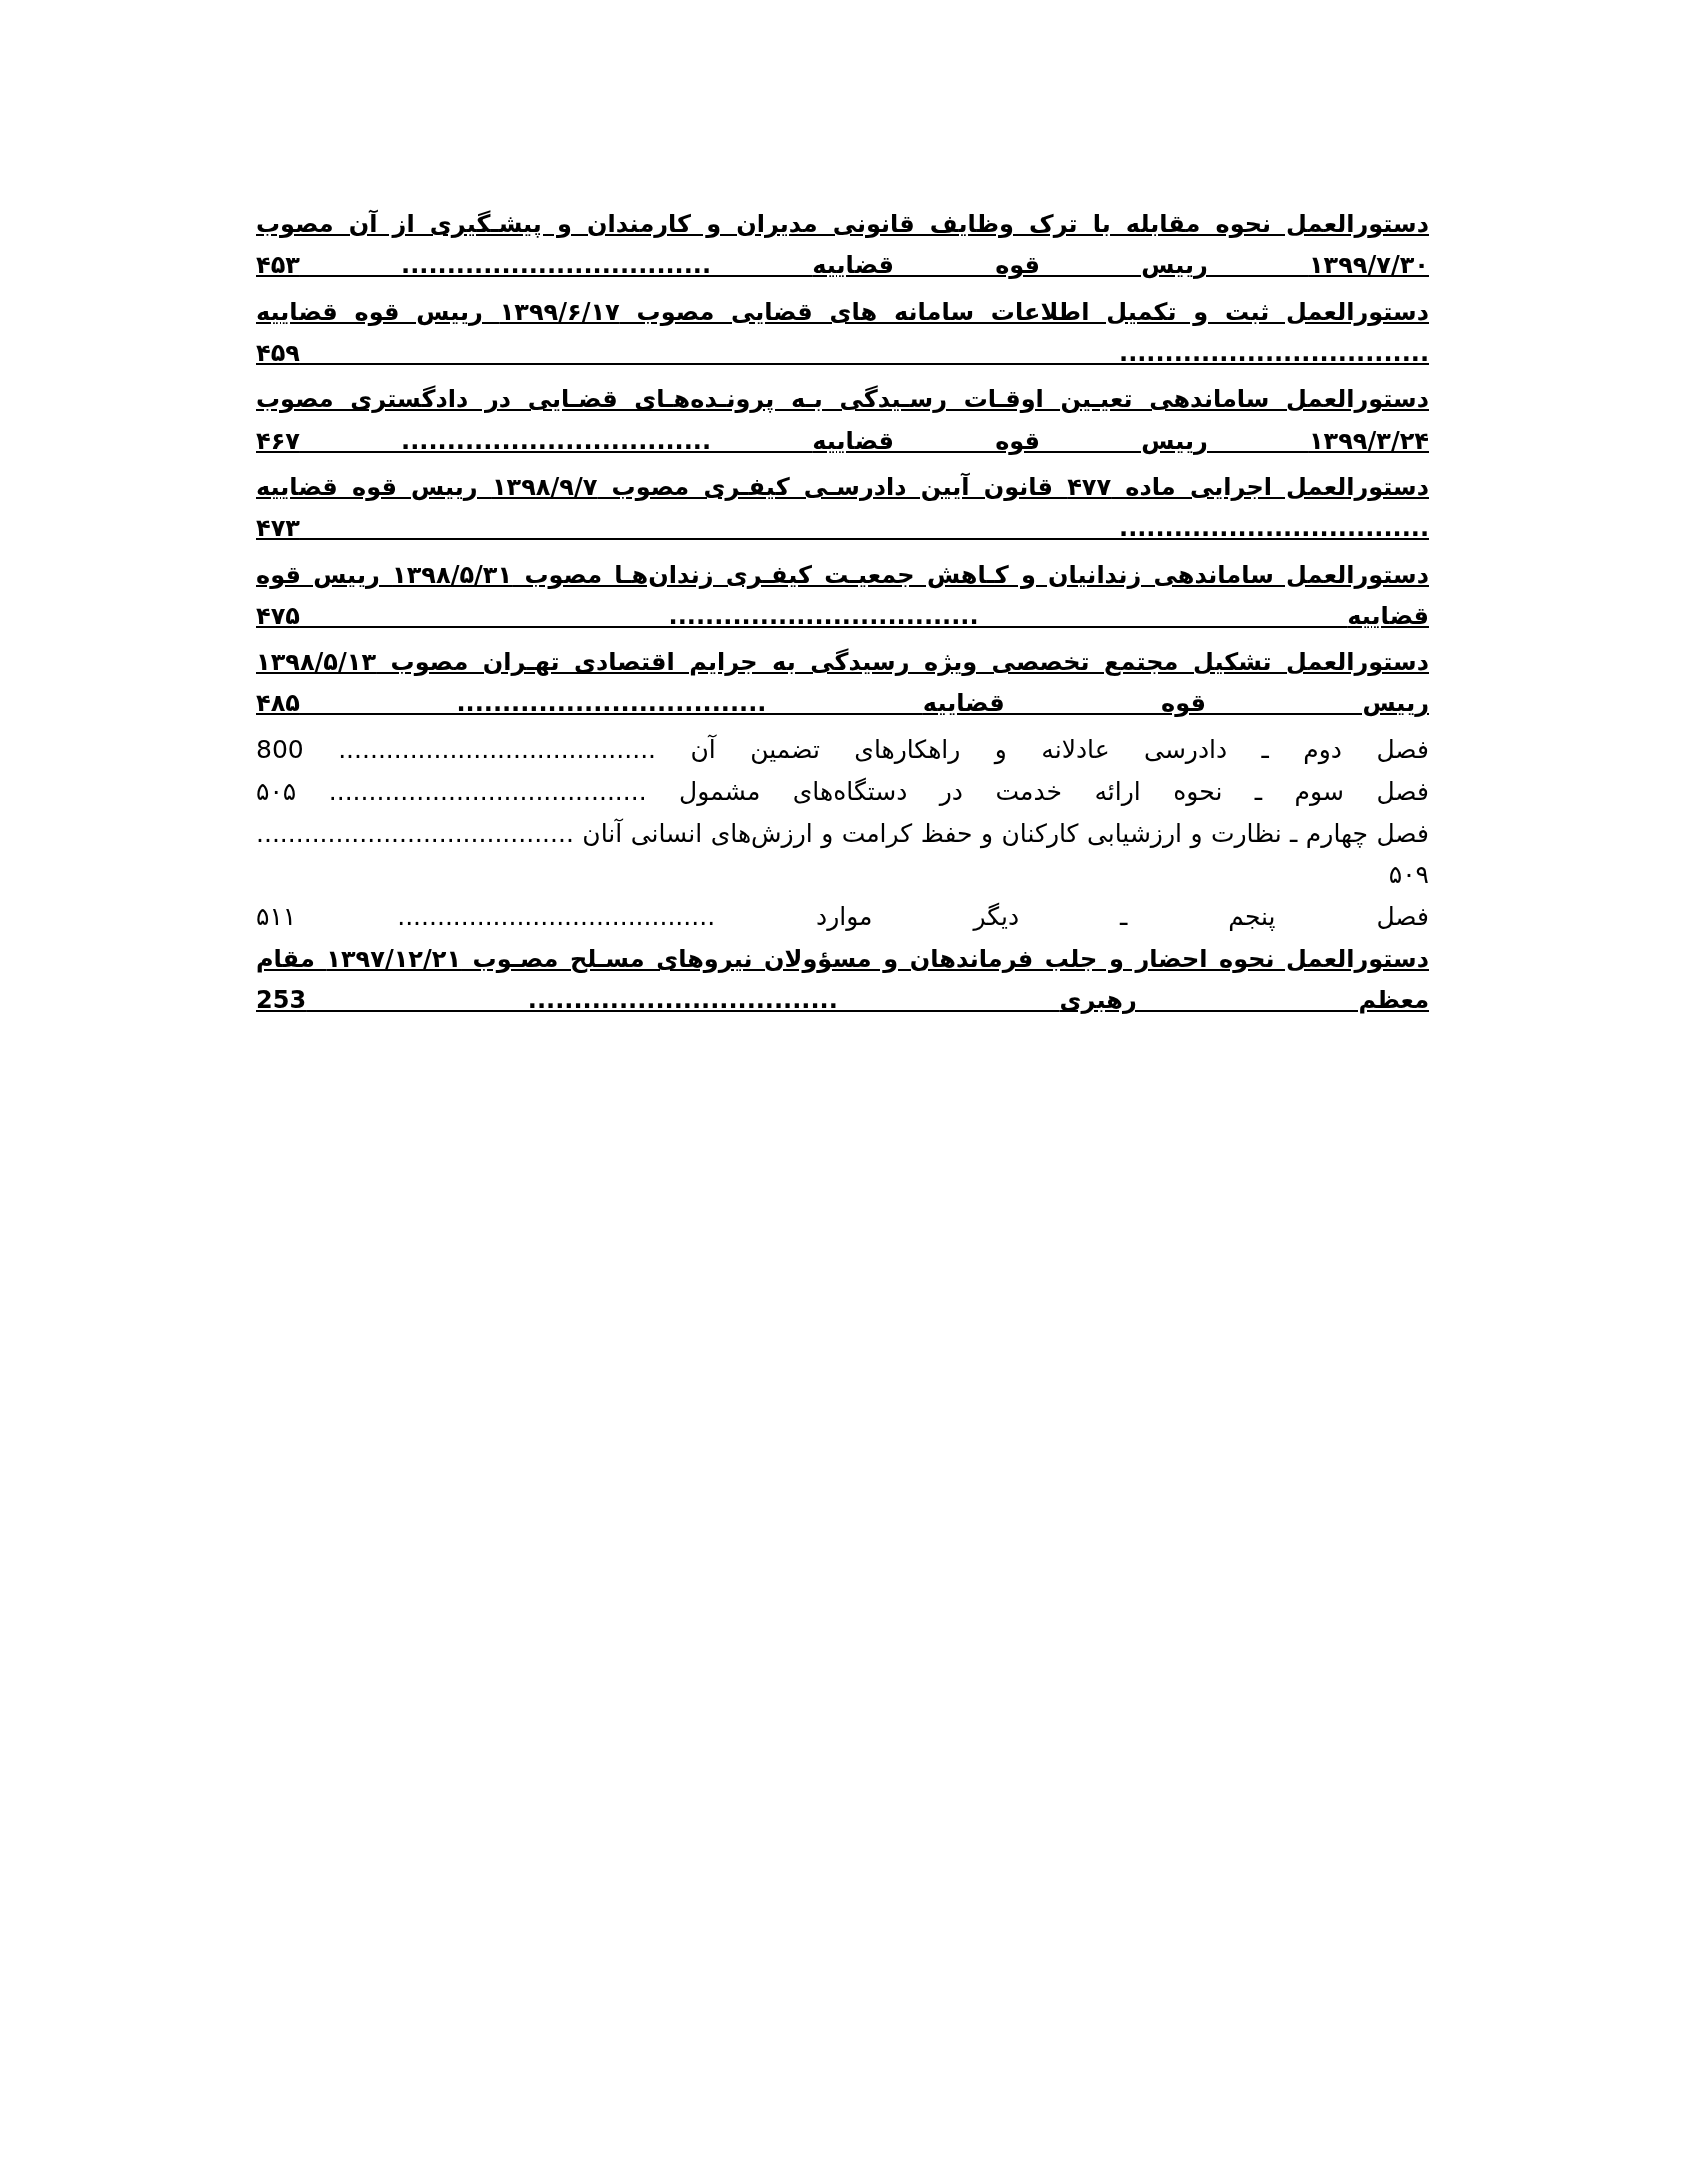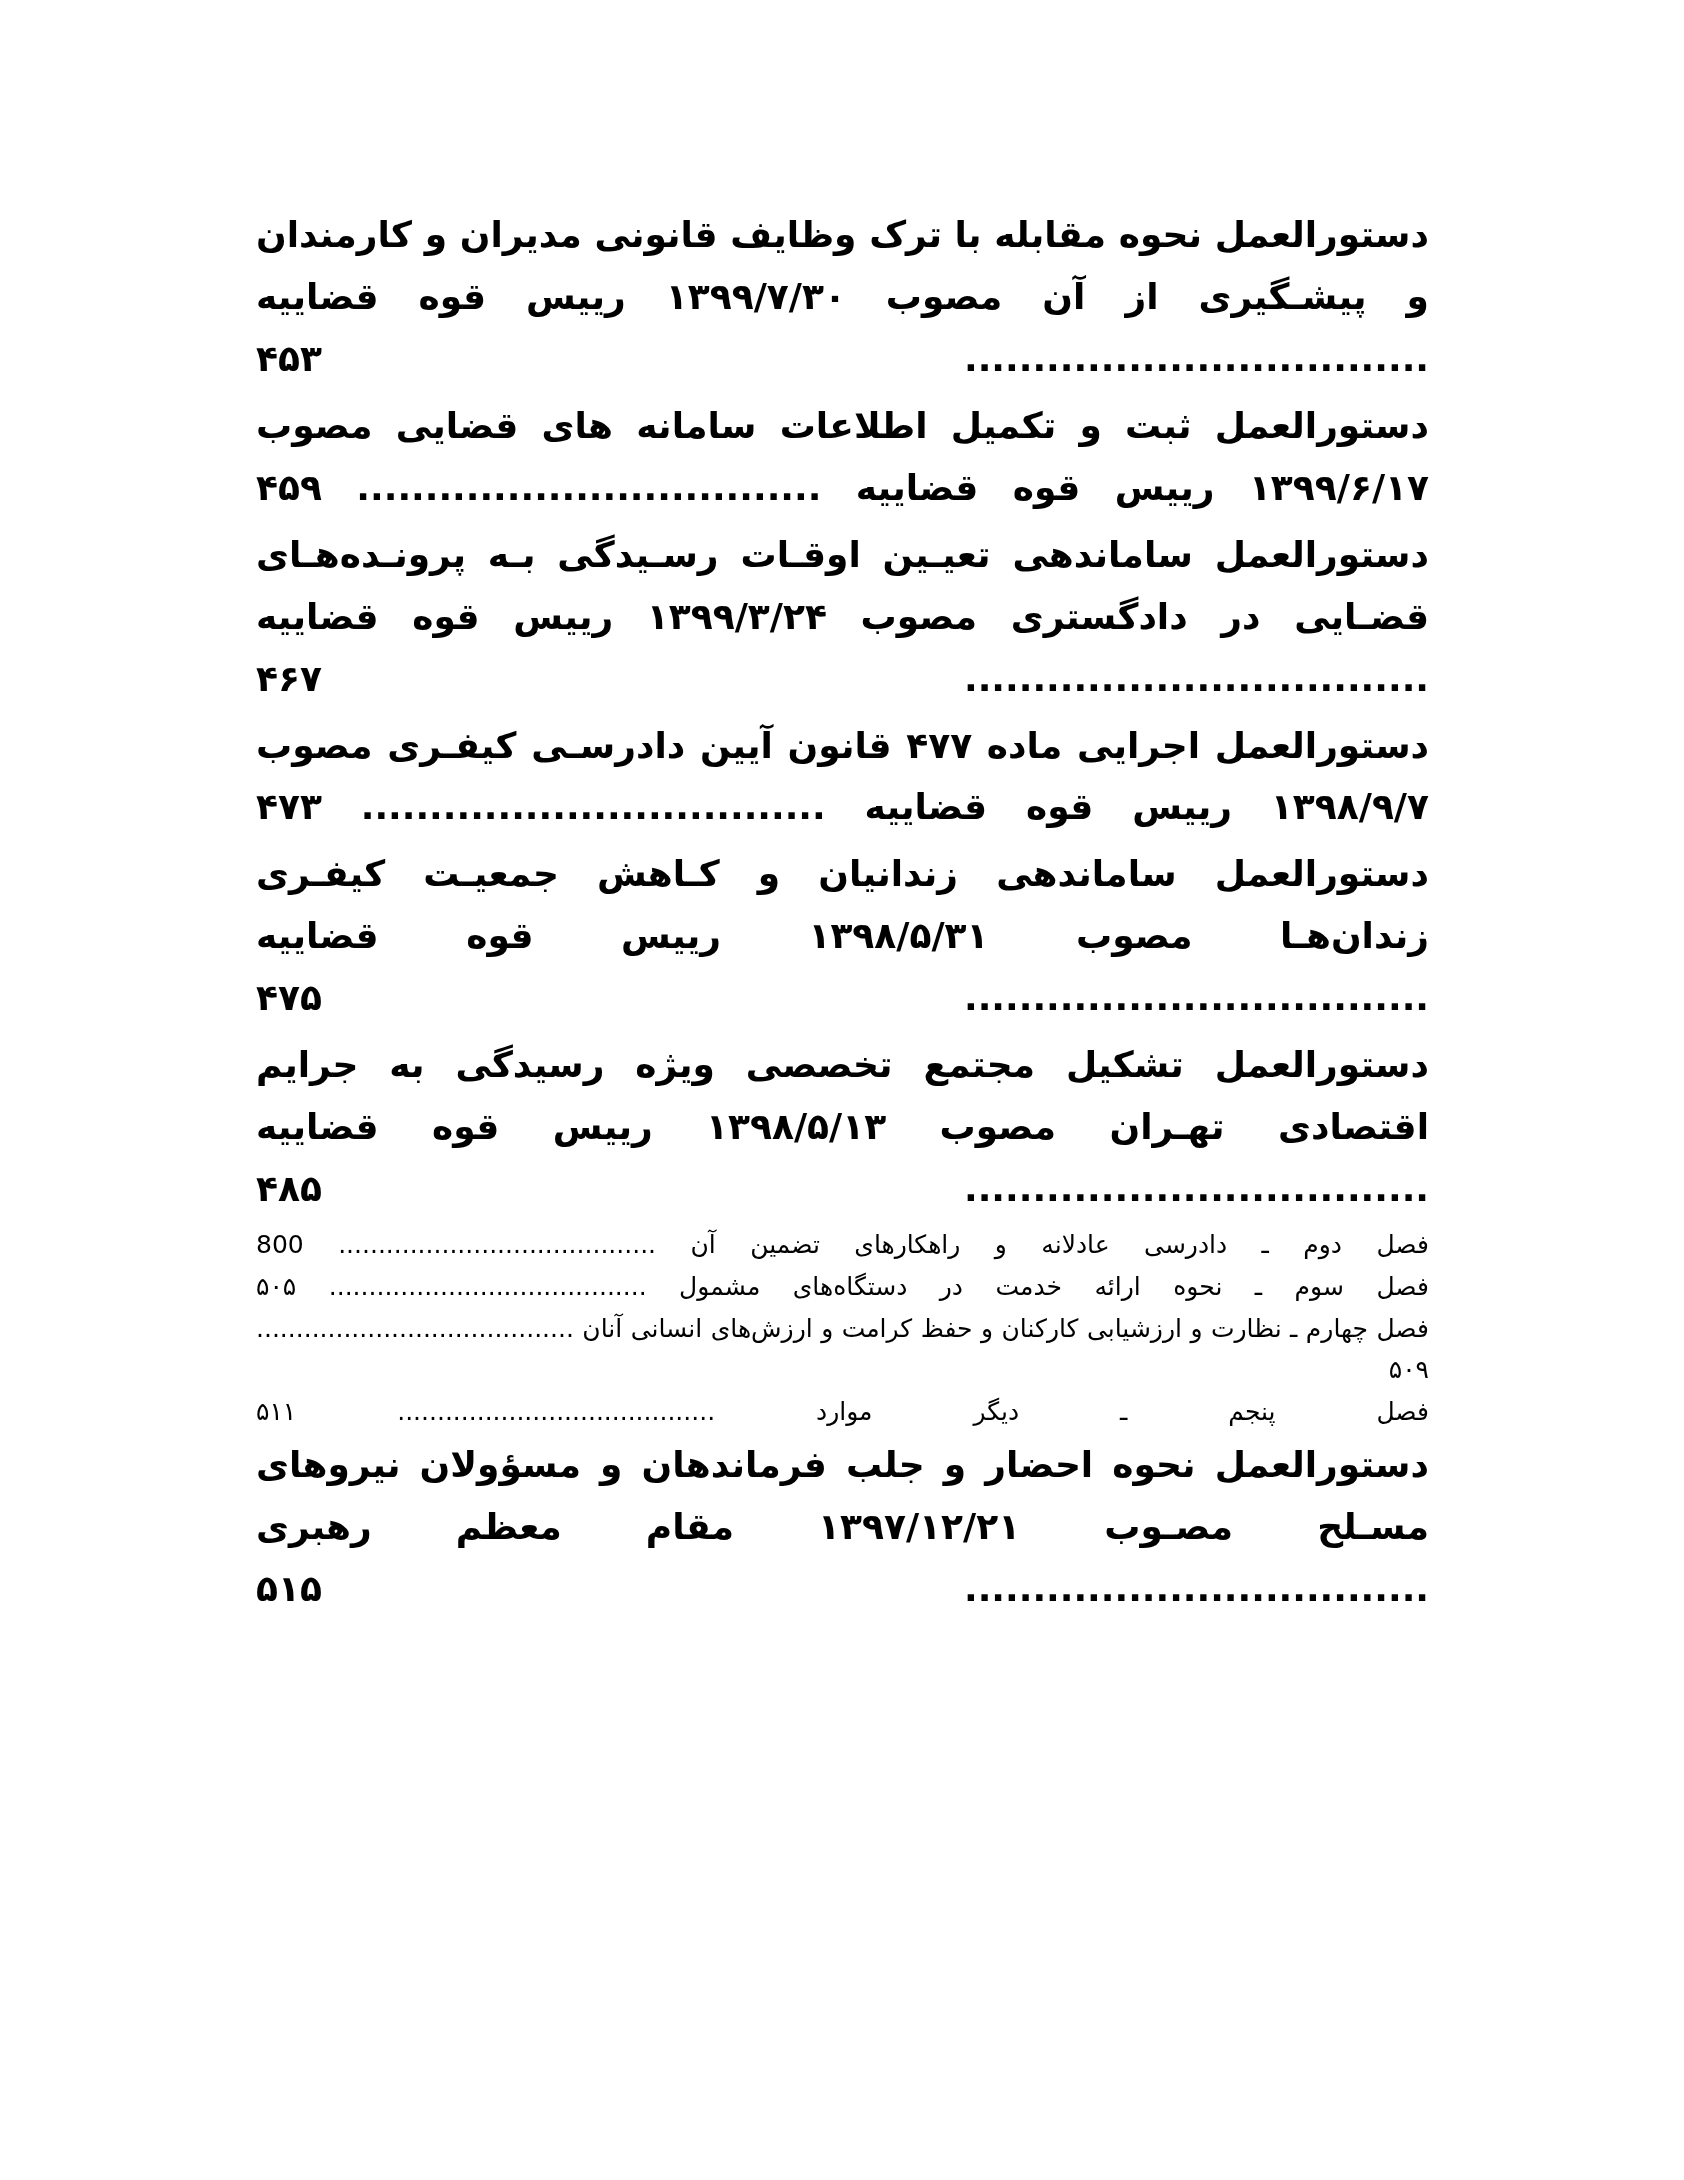--- a/index.html
+++ b/index.html
@@ -19,27 +19,28 @@
     width: 1685px;
     height: 2181px;
     padding: 204px 256px 136px 256px;
     position: relative;
   }
   .toc {
     display: block;
   }
   
   .entry {
-    font-size: 36px;
+    font-size: 24px;
     font-weight: bold;
     line-height: 1.72;
     margin: 0 0 5.1px 0;
     text-align: justify;
     text-align-last: justify;
     letter-spacing: 0px;
+    text-decoration: underline;
   }
   .entry .title {
     white-space: normal;
   }
   
   .entry .leader {
     
     letter-spacing: 0.9px;
   }
   .entry .pg {
@@ -71,16 +72,16 @@
       <div class="entry"><span class="title">دستورالعمل نحوه مقابله با ترک وظایف قانونی مدیران و کارمندان و پیشـگیری از آن مصوب ۱۳۹۹/۷/۳۰ ریيس قوه قضاييه</span><span class="dots leader"> .................................. </span><span class="pg">۴۵۳</span></div>
       <div class="entry"><span class="title">دستورالعمل ثبت و تکمیل اطلاعات سامانه های قضایی مصوب ۱۳۹۹/۶/۱۷ ریيس قوه قضاييه</span><span class="dots leader"> .................................. </span><span class="pg">۴۵۹</span></div>
       <div class="entry"><span class="title">دستورالعمل ساماندهی تعیـین اوقـات رسـیدگی بـه پرونـده‌هـای قضـایی در دادگستری مصوب ۱۳۹۹/۳/۲۴ ریيس قوه قضاييه</span><span class="dots leader"> .................................. </span><span class="pg">۴۶۷</span></div>
       <div class="entry"><span class="title">دستورالعمل اجرایی ماده ۴۷۷ قانون آیین دادرسـی کیفـری مصوب ۱۳۹۸/۹/۷ ریيس قوه قضاييه</span><span class="dots leader"> .................................. </span><span class="pg">۴۷۳</span></div>
       <div class="entry"><span class="title">دستورالعمل ساماندهی زندانیان و کـاهش جمعیـت کیفـری زندان‌هـا مصوب ۱۳۹۸/۵/۳۱ ریيس قوه قضاييه</span><span class="dots leader"> .................................. </span><span class="pg">۴۷۵</span></div>
       <div class="entry"><span class="title">دستورالعمل تشکیل مجتمع تخصصی ویژه رسیدگی به جرایم اقتصادی تهـران مصوب ۱۳۹۸/۵/۱۳ ریيس قوه قضاييه</span><span class="dots leader"> .................................. </span><span class="pg">۴۸۵</span></div>
       <div class="subentry"><span class="title">فصل دوم ـ دادرسی عادلانه و راهکارهای تضمین آن</span><span class="dots leader"> ........................................ </span><span class="pg">800</span></div>
       <div class="subentry"><span class="title">فصل سوم ـ نحوه ارائه خدمت در دستگاه‌های مشمول</span><span class="dots leader"> ........................................ </span><span class="pg">۵۰۵</span></div>
       <div class="subentry"><span class="title">فصل چهارم ـ نظارت و ارزشیابی کارکنان و حفظ کرامت و ارزش‌های انسانی آنان</span><span class="dots leader"> ........................................ </span><span class="pg">۵۰۹</span></div>
       <div class="subentry"><span class="title">فصل پنجم ـ دیگر موارد</span><span class="dots leader"> ........................................ </span><span class="pg">۵۱۱</span></div>
-      <div class="entry"><span class="title">دستورالعمل نحوه احضار و جلب فرماندهان و مسؤولان نیروهای مسـلح مصـوب ۱۳۹۷/۱۲/۲۱ مقام معظم رهبری</span><span class="dots leader"> .................................. </span><span class="pg">۵۱۵</span></div>
+      <div class="entry"><span class="title">دستورالعمل نحوه احضار و جلب فرماندهان و مسؤولان نیروهای مسـلح مصـوب ۱۳۹۷/۱۲/۲۱ مقام معظم رهبری</span><span class="dots leader"> .................................. </span><span class="pg">253</span></div>
     </div>
 </div>
 
 
 </body></html>

